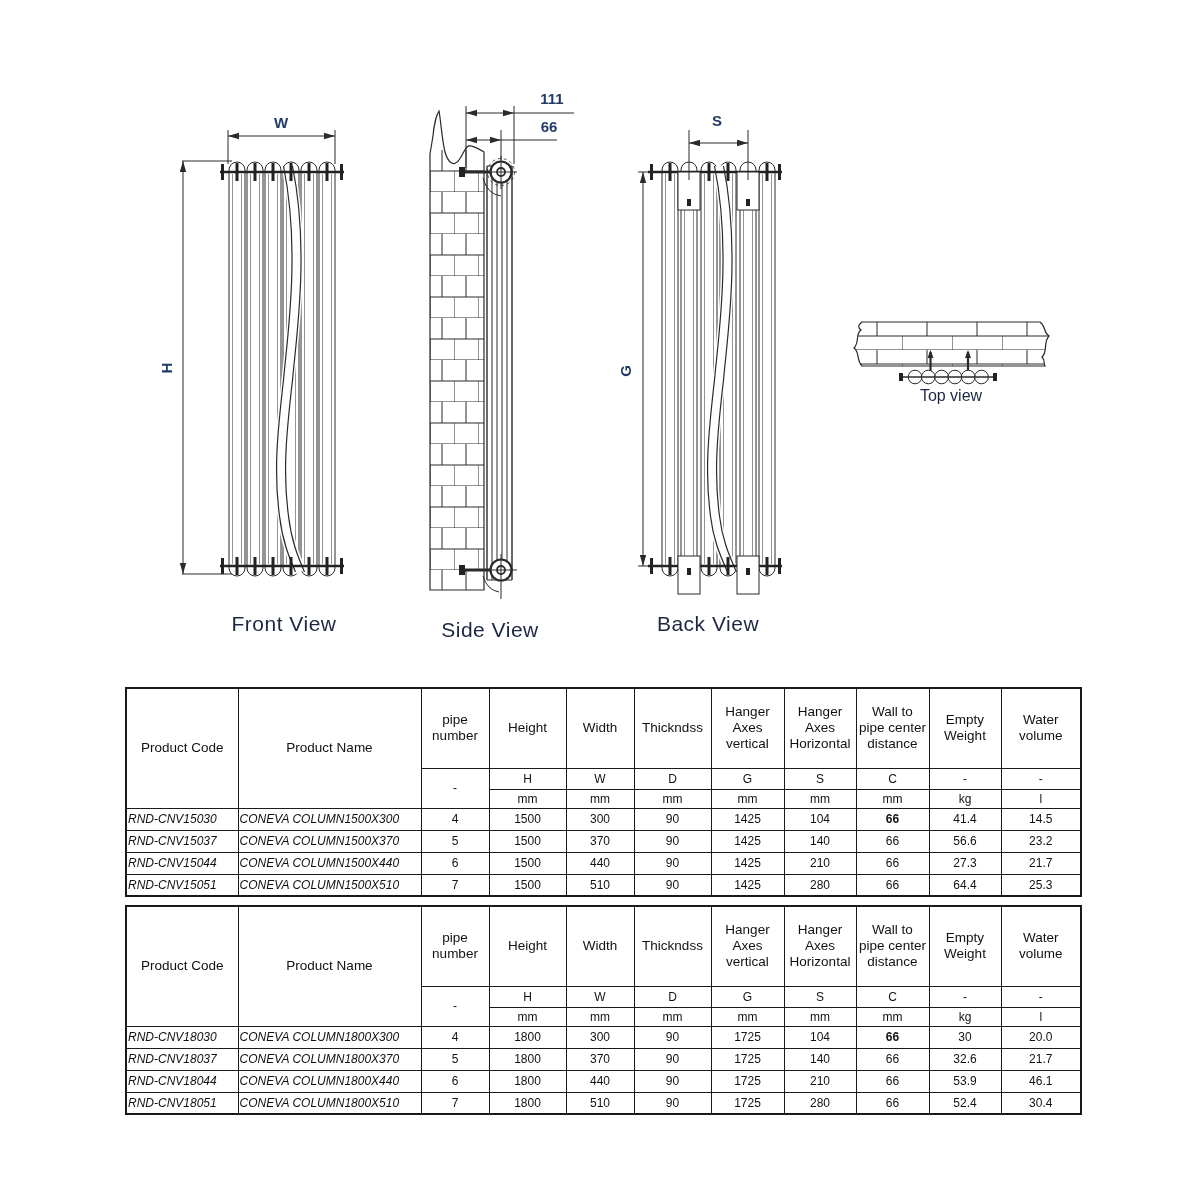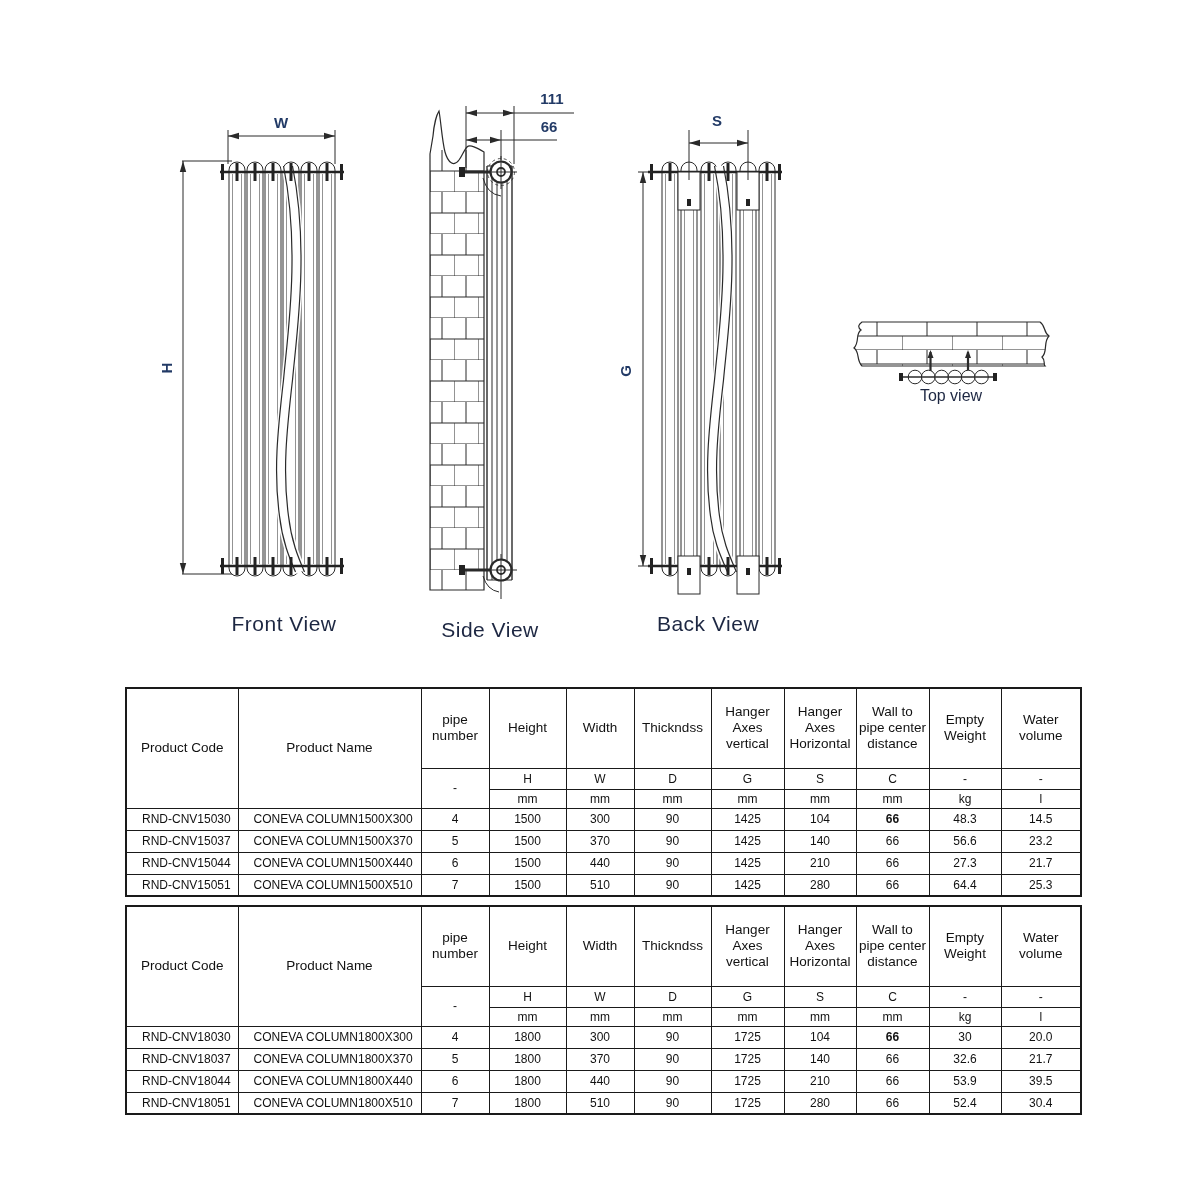--- a/index.html
+++ b/index.html
@@ -25,21 +25,21 @@
     border:1px solid #1a1a1a;font-weight:400;text-align:center;
     vertical-align:middle;padding:0 2px;overflow:hidden;
   }
   .spec-table thead tr.r-title{height:80px;}
   .spec-table thead tr.r-title th{font-size:13.5px;line-height:1.22;}
   .spec-table thead tr.r-sym{height:21px;}
   .spec-table thead tr.r-unit{height:19px;}
   .spec-table thead tr.r-sym th,.spec-table thead tr.r-unit th{font-size:12px;}
   .spec-table tbody tr{height:22px;}
   .spec-table tbody td{font-size:12px;white-space:nowrap;}
-  .spec-table tbody td.left{text-align:left;padding:0 0 0 15px;}
+  .spec-table tbody td.left{text-align:left;padding:0 0 0 1px;font-style:italic;}
   .spec-table tbody td.bold{font-weight:700;}
 </style>
 </head>
 <body>
 
 <svg id="drawings" width="1200" height="672" viewBox="0 0 1200 672">
   <defs>
     <pattern id="brickSide" patternUnits="userSpaceOnUse" x="430" y="150" width="24" height="42">
       <path d="M0,21 H24 M0,42 H24 M12,0 V21 M0,21 V42" stroke="#2a2a2a" stroke-width="1" fill="none"></path>
     </pattern>
@@ -329,21 +329,21 @@
       <tr>
         <td class="left">RND-CNV15030</td>
         <td class="left">CONEVA COLUMN1500X300</td>
         <td>4</td>
         <td>1500</td>
         <td>300</td>
         <td>90</td>
         <td>1425</td>
         <td>104</td>
         <td class="bold">66</td>
-        <td>48.3</td>
+        <td>41.4</td>
         <td>14.5</td>
       </tr>
       <tr>
         <td class="left">RND-CNV15037</td>
         <td class="left">CONEVA COLUMN1500X370</td>
         <td>5</td>
         <td>1500</td>
         <td>370</td>
         <td>90</td>
         <td>1425</td>
@@ -462,21 +462,21 @@
         <td class="left">RND-CNV18044</td>
         <td class="left">CONEVA COLUMN1800X440</td>
         <td>6</td>
         <td>1800</td>
         <td>440</td>
         <td>90</td>
         <td>1725</td>
         <td>210</td>
         <td>66</td>
         <td>53.9</td>
-        <td>39.5</td>
+        <td>46.1</td>
       </tr>
       <tr>
         <td class="left">RND-CNV18051</td>
         <td class="left">CONEVA COLUMN1800X510</td>
         <td>7</td>
         <td>1800</td>
         <td>510</td>
         <td>90</td>
         <td>1725</td>
         <td>280</td>

